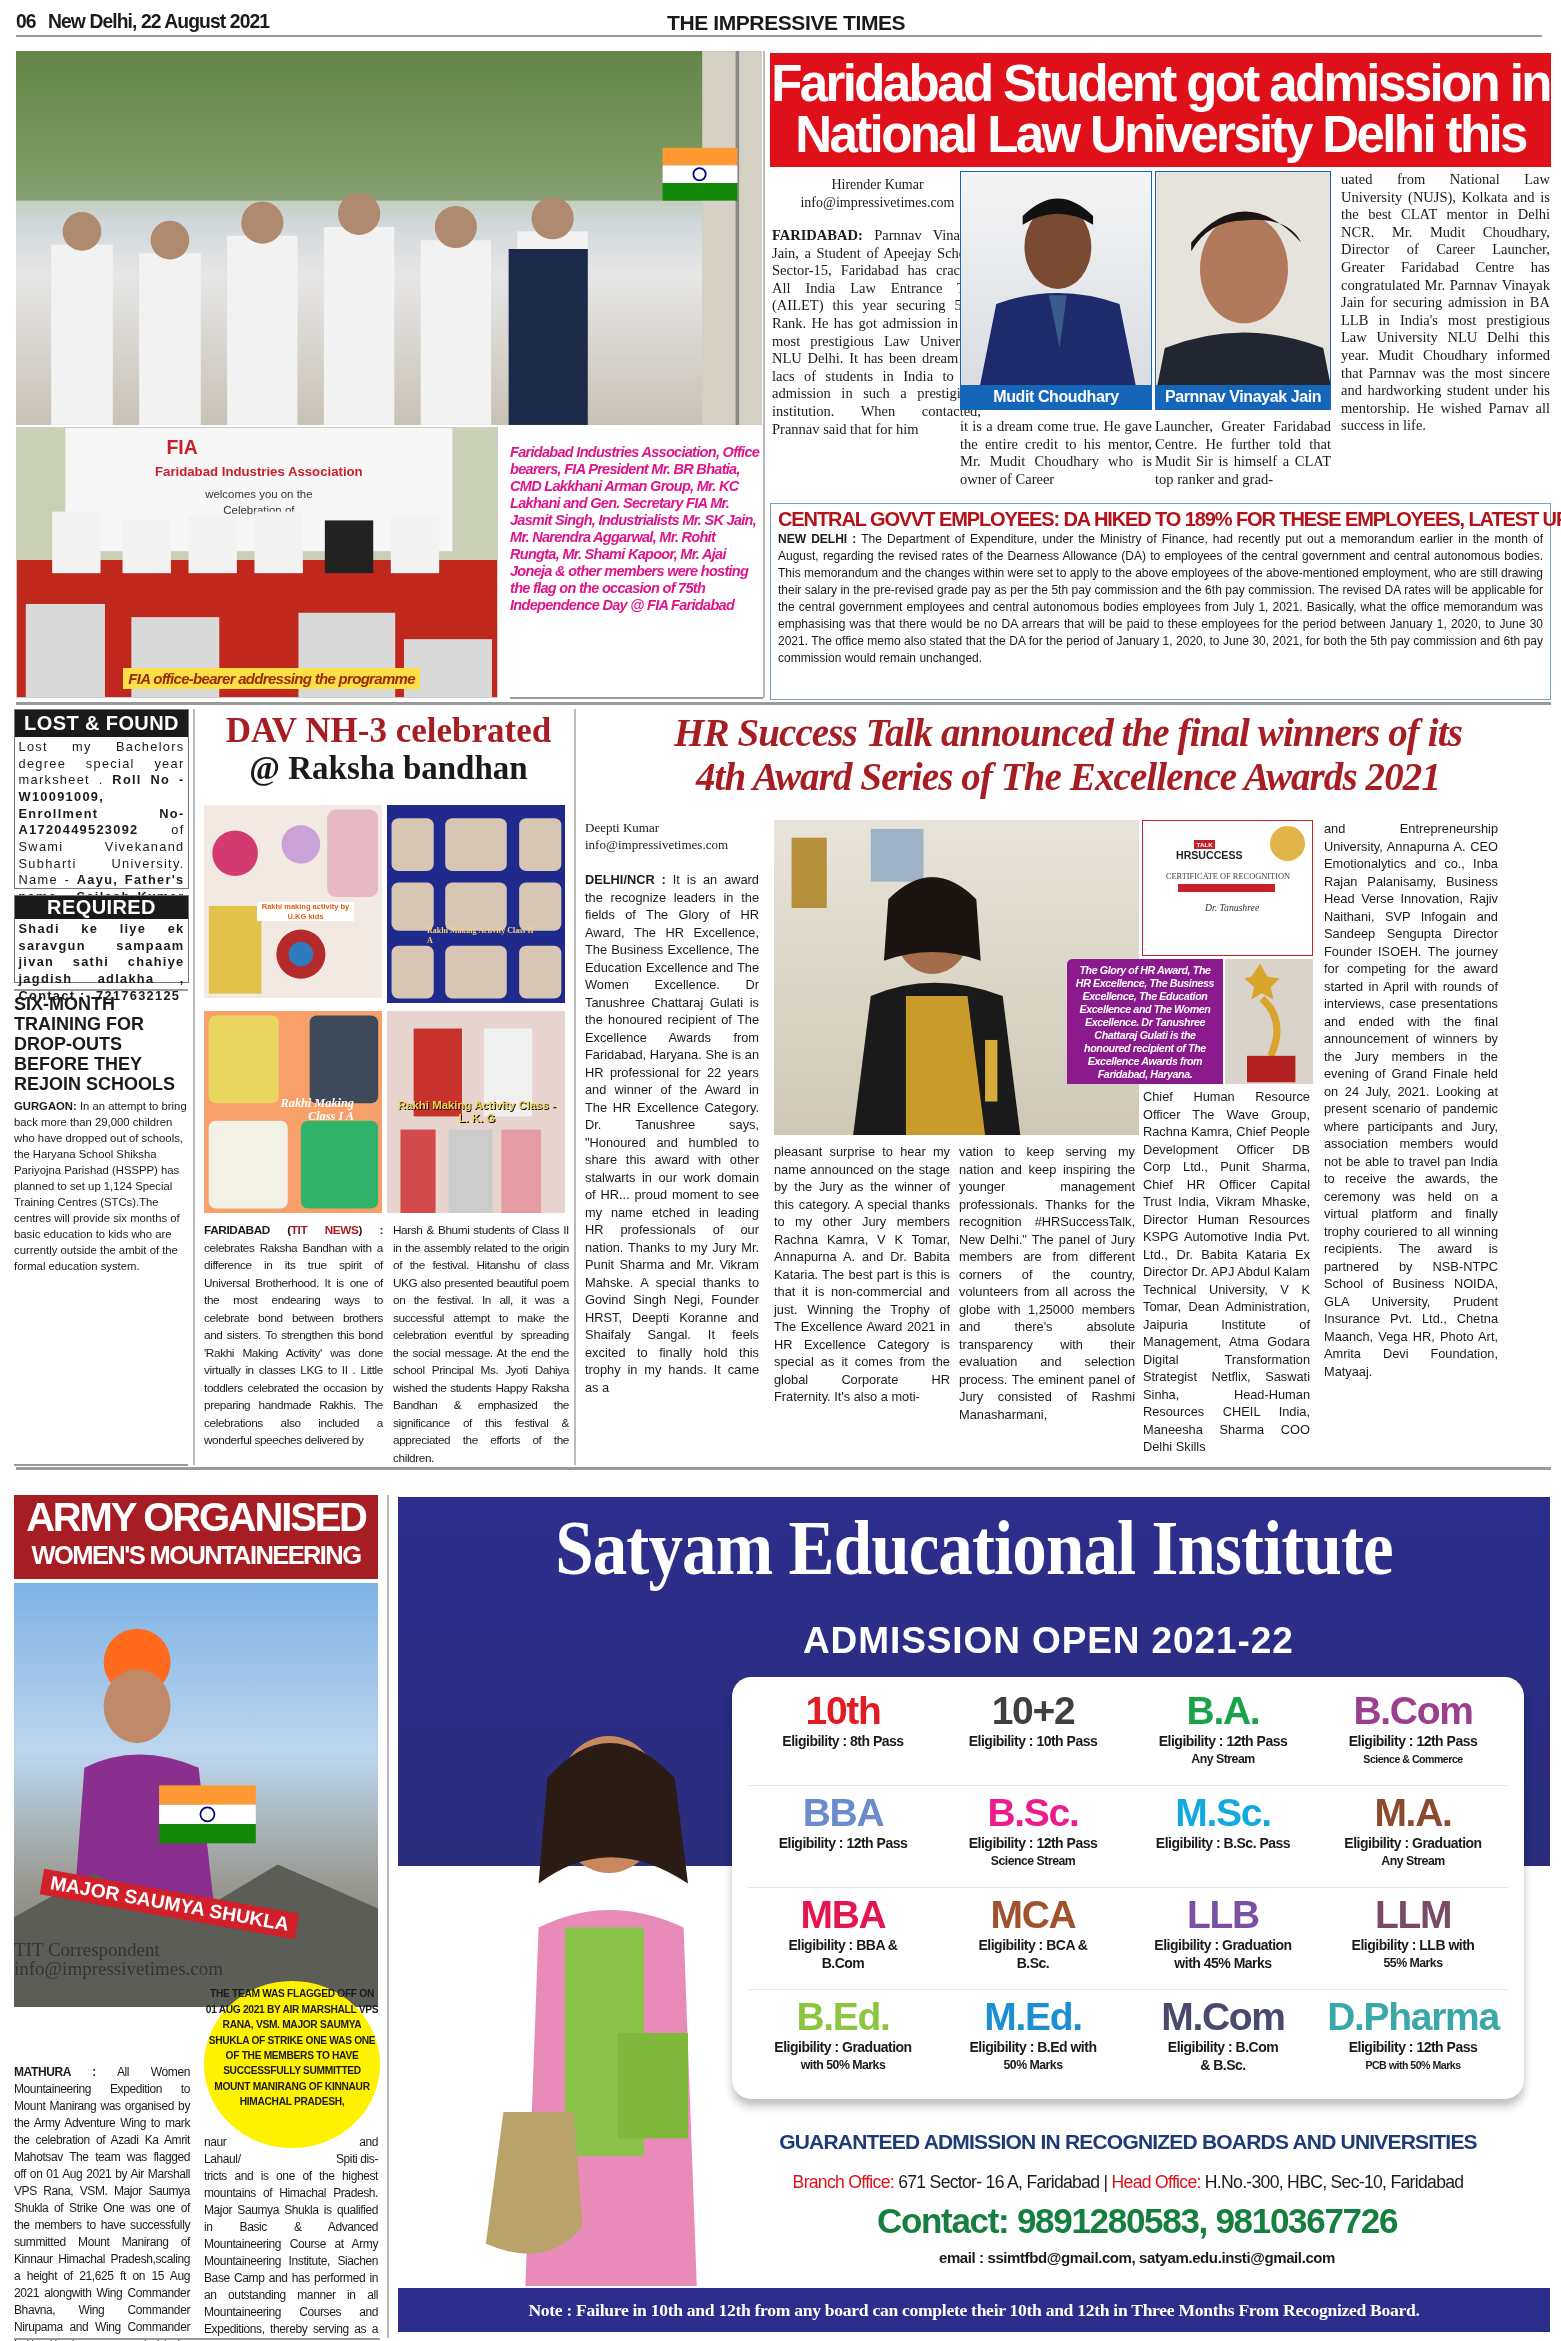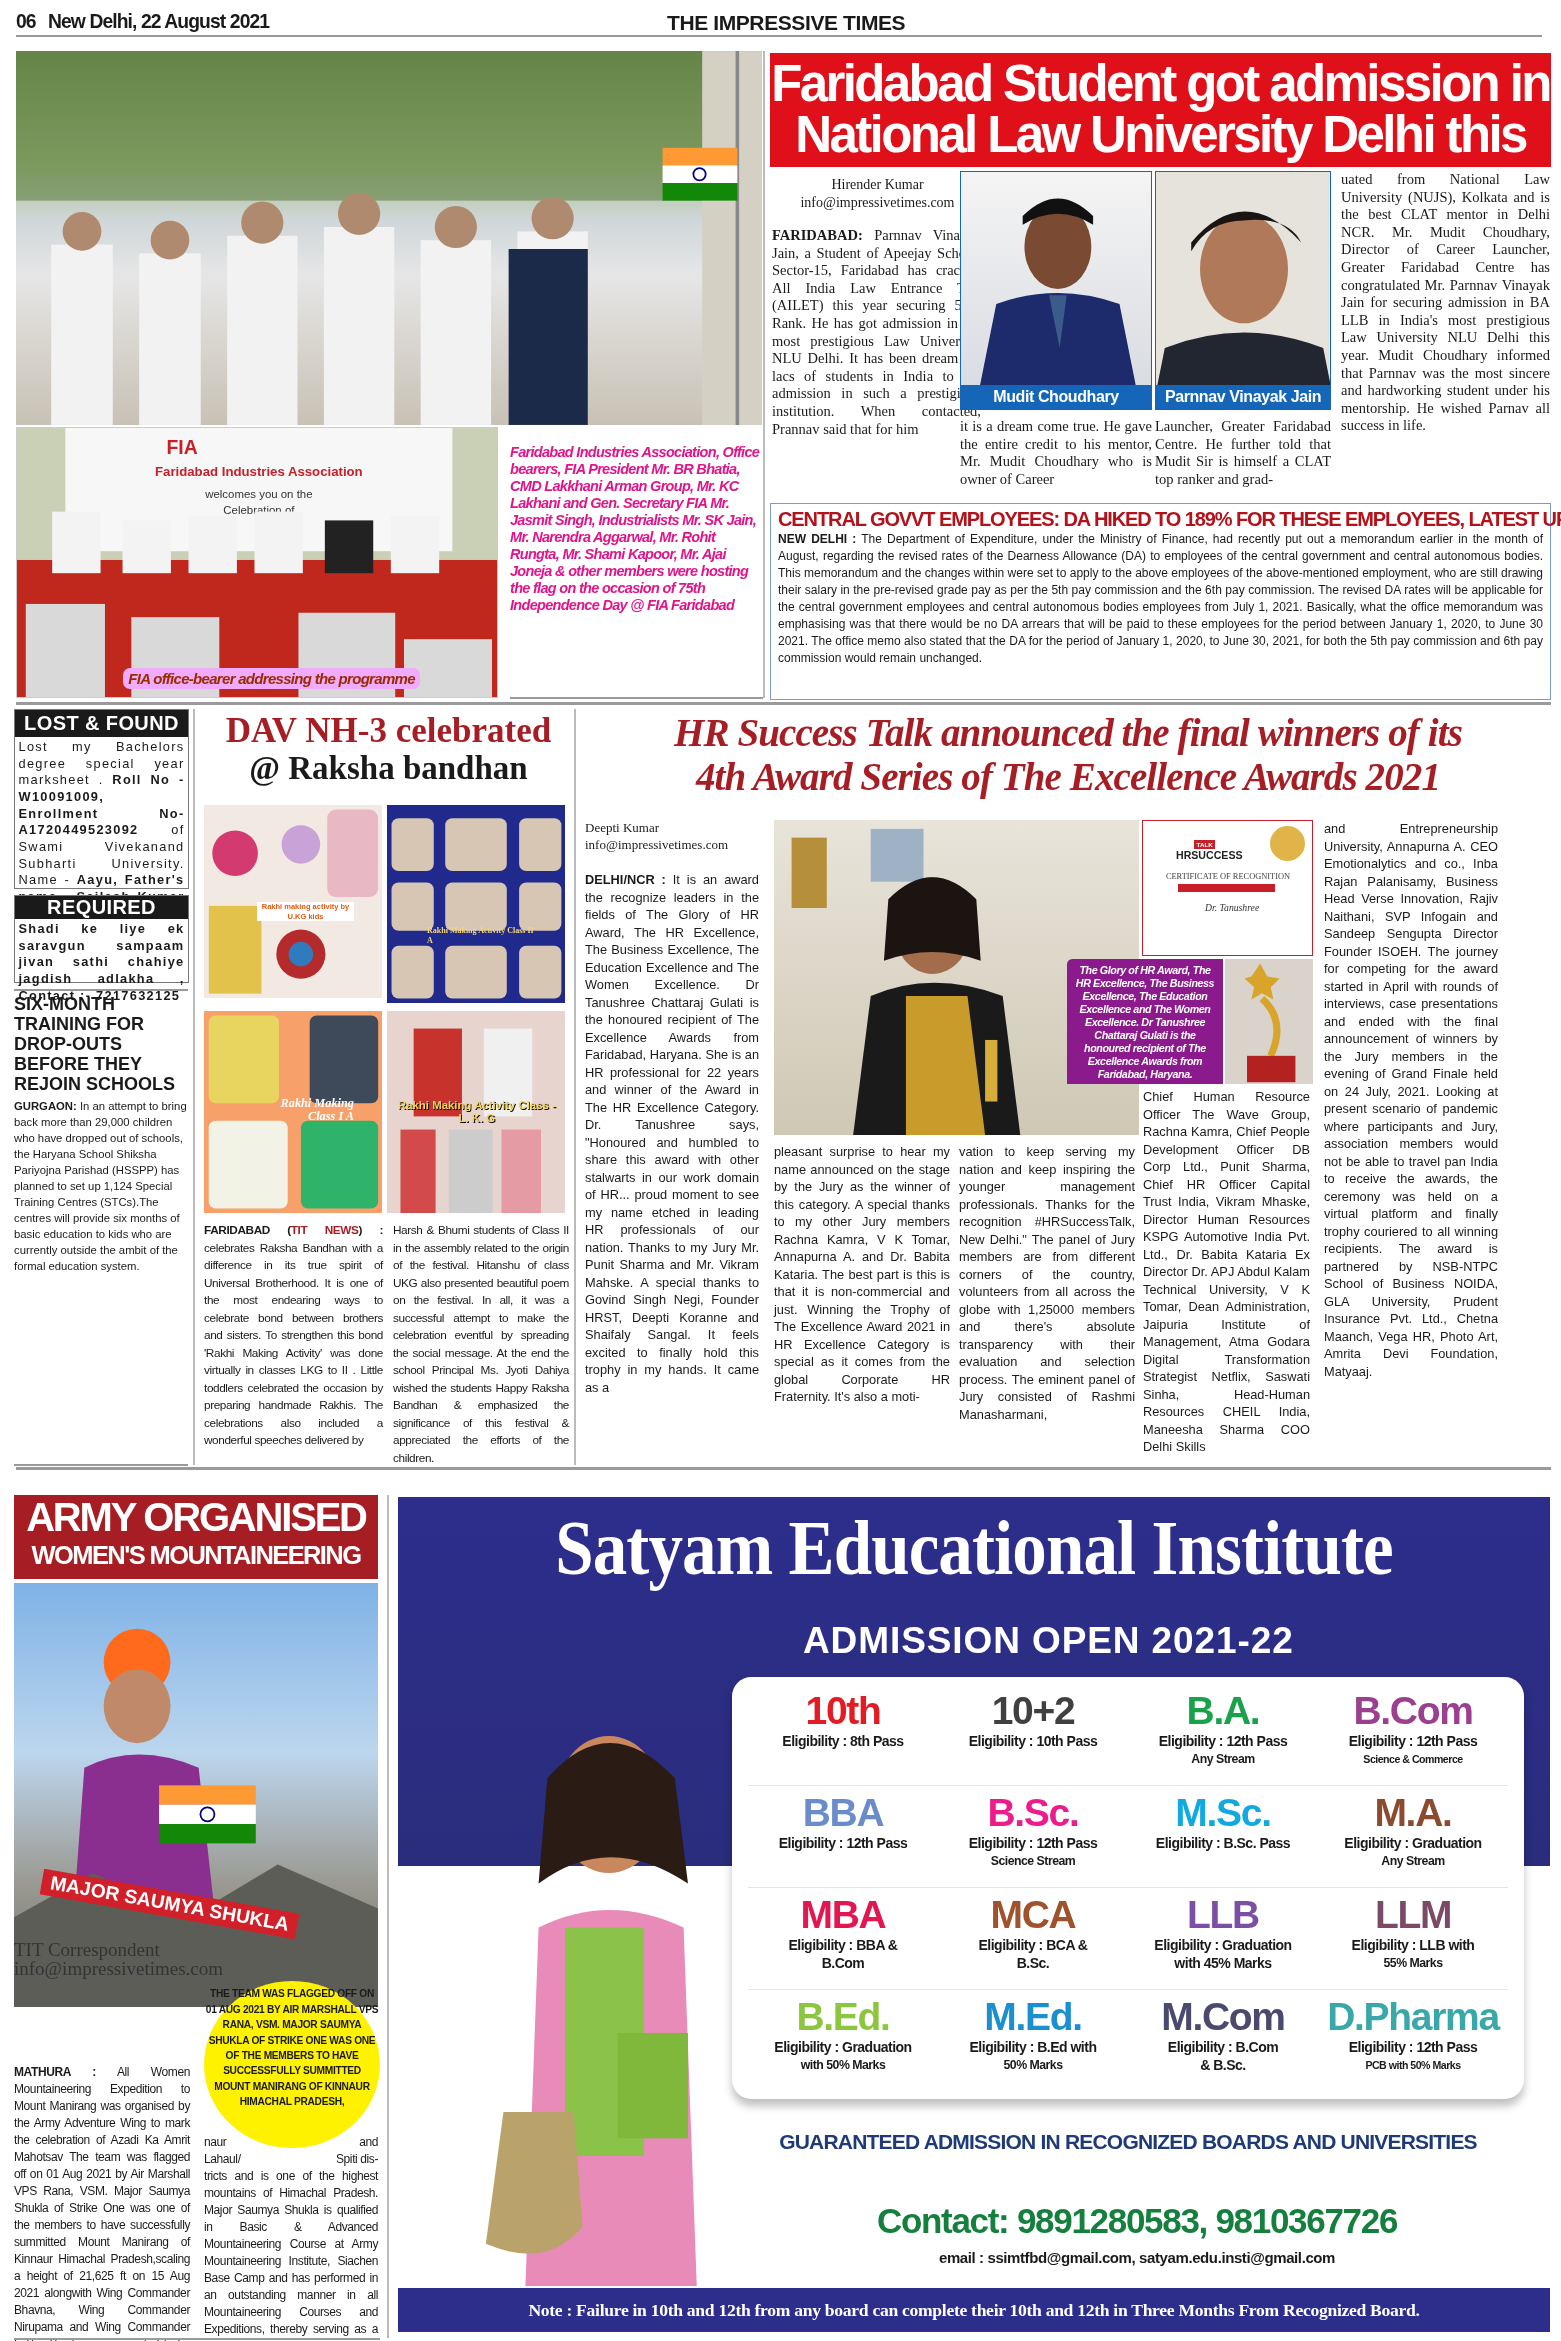--- a/index.html
+++ b/index.html
@@ -26,21 +26,21 @@
   .col { position: absolute; font-size: 14.5px; line-height: 17.6px; }
   .byline { font-size: 14px; line-height: 17.6px; }
   .namebar { position:absolute; background:#1565b8; color:#fff; font: bold 16px "Liberation Sans", sans-serif;
     letter-spacing:-0.4px; text-align:center; height:24.6px; line-height:24.6px; }
 
   .dabox { left: 770px; top: 503px; width: 781px; height: 197px; border: 1.8px solid #7a9cc8; padding: 3.5px 7px; }
   .dabox .h { font: bold 20px "Liberation Sans", sans-serif; color: #b3121b; letter-spacing: -1.1px; white-space: nowrap; }
   .dabox .b { font: 12px/17px "Liberation Sans", sans-serif; text-align: justify; margin-top: 0.9px; }
 
   .fia-cap { left: 510px; top: 444px; width: 255px; font: italic bold 14.5px/17px "Liberation Sans", sans-serif; color: #e0158a; letter-spacing:-0.7px; }
-  .yellowcap { position:absolute; background:#f0abfc; color:#9a2a00; font: italic bold 15px "Liberation Sans", sans-serif; letter-spacing:-0.7px; padding: 1.8px 5.3px; border-radius: 7px; }
+  .yellowcap { position:absolute; background:#fde047; color:#9a2a00; font: italic bold 15px "Liberation Sans", sans-serif; letter-spacing:-0.7px; padding: 1.8px 5.3px; }
 
   
   .classbox { position:absolute; left: 14px; width: 175px; border: 1.8px solid #777; background:#fff; }
   .classbox .hd { background:#1a1a1a; color:#fff; font: bold 20px "Liberation Sans", sans-serif; text-align:center; height:27px; line-height:27px; letter-spacing: 0.4px; }
   .classbox .bd { font: 12.8px/16.7px "Liberation Sans", sans-serif; padding: 1.8px 3.5px 3.5px; letter-spacing: 1.3px; text-align: justify; }
   .sixm { left: 14px; top: 963px; width: 176px; }
   .sixm .h { font: bold 18px/20px "Liberation Sans", sans-serif; }
   .sixm .b { font: 11.3px/16px "Liberation Sans", sans-serif; margin-top: 3.5px; }
 
   
@@ -433,20 +433,23 @@
         <div class="el">Eligibility : B.Com</div>
         <div class="el">&amp; B.Sc.</div>
       </div>
     <div class="cell" data-name="course-card">
         <div class="cn" style="color:#3aa8a8">D.Pharma</div>
         <div class="el">Eligibility : 12th Pass</div>
         <div class="sub" style="font-size:10.6px">PCB with 50% Marks</div>
       </div>
   </div>
   <div class="guar" data-name="ad-guarantee">GUARANTEED ADMISSION IN RECOGNIZED BOARDS AND UNIVERSITIES</div>
+  <div class="office" data-name="ad-offices">
+    <span class="lbl">Branch Office:</span> <span>671 Sector- 16 A, Faridabad</span> | <span class="lbl">Head Office:</span> <span>H.No.-300, HBC, Sec-10, Faridabad</span>
+  </div>
   <div style="position:absolute;left:405px;top:796px;width:668px;text-align:center;font:bold 35px 'Liberation Sans',sans-serif;letter-spacing:-1.3px;color:#15803d;" data-name="ad-contact">Contact: 9891280583, 9810367726</div>
   <div style="position:absolute;left:405px;top:840px;width:668px;text-align:center;font:bold 15px 'Liberation Sans',sans-serif;letter-spacing:-0.4px;color:#1a1a1a;" data-name="ad-email">email : ssimtfbd@gmail.com, satyam.edu.insti@gmail.com</div>
 </div>
 <div class="abs" style="left:398px;top:2288px;width:1152px;height:44px;background:#2d2e8c;color:#fff;font:bold 17.6px/44px 'Liberation Serif',serif;text-align:center;letter-spacing:-0.3px;" data-name="ad-note">Note :  Failure in 10th and 12th from any board can complete their 10th and 12th in Three Months From Recognized Board.</div>
 
 <style>
   
   .ad .guar { top: 633px; }
   .ad .office { top: 675px; }
   [data-name="ad-contact"] { top: 704px !important; }

